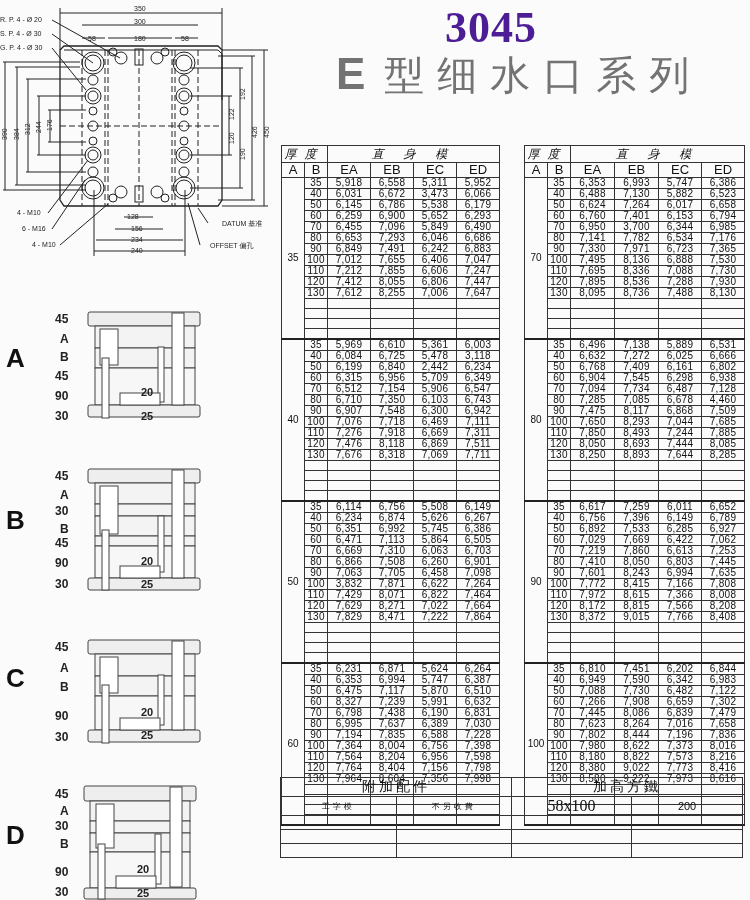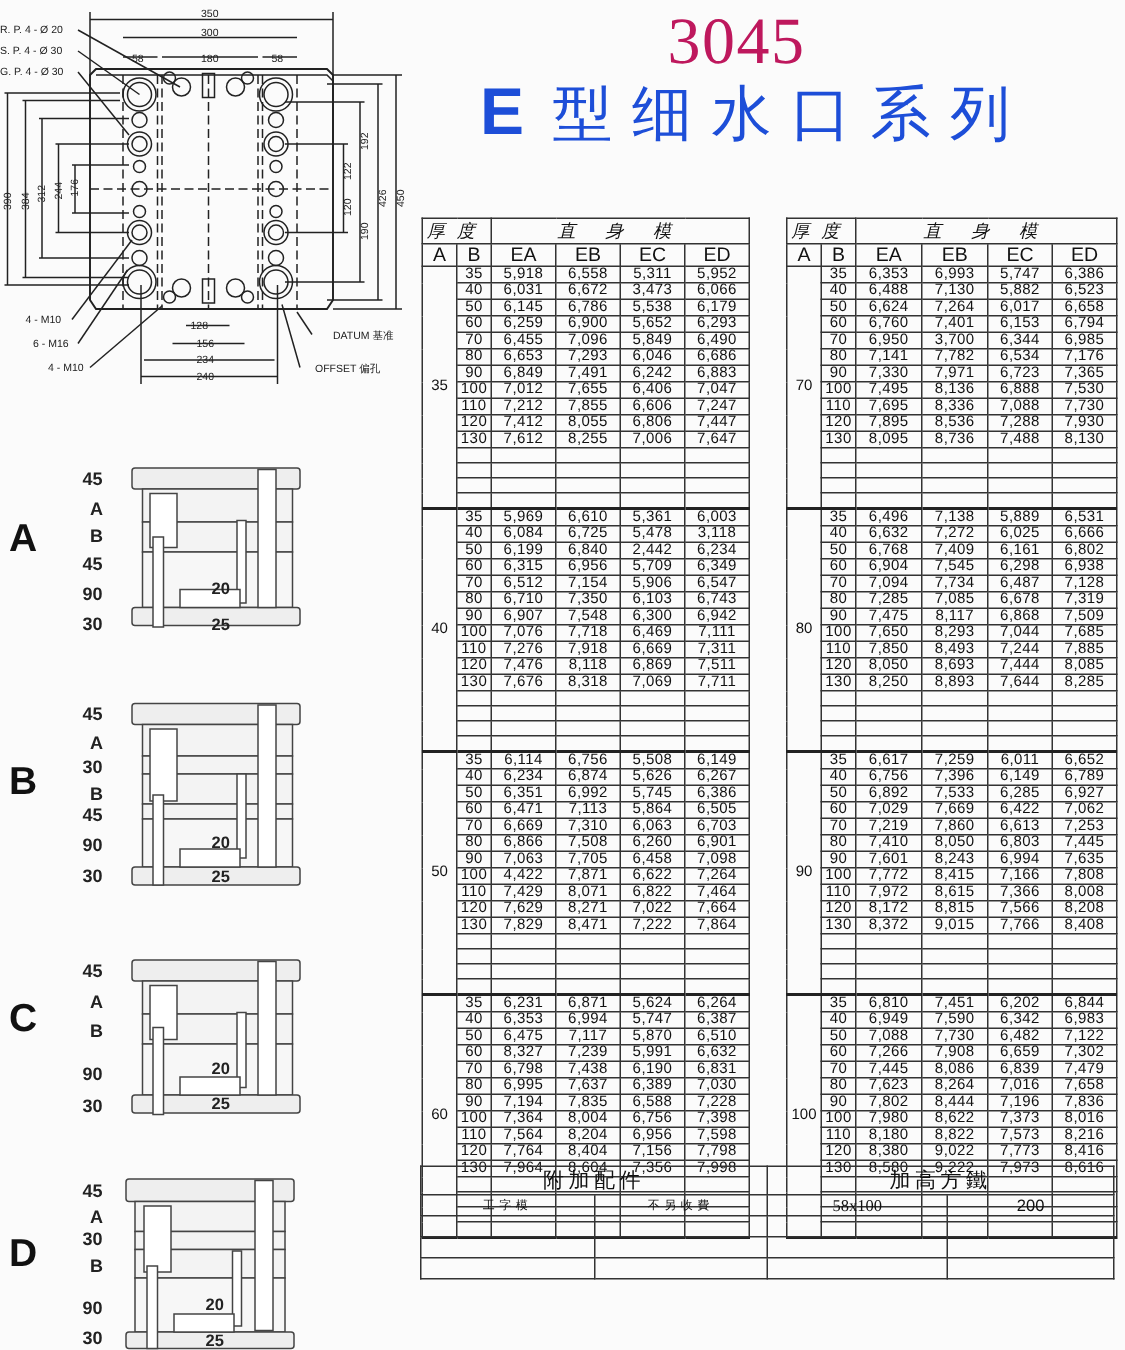--- a/index.html
+++ b/index.html
@@ -1,22 +1,22 @@
 <!DOCTYPE html>
 <html><head>
 <meta charset="utf-8">
 <style>
   html, body { margin:0; padding:0; }
   body { width:750px; height:900px; background:#fbfbfb; position:relative; overflow:hidden;
          font-family:"Liberation Sans", "DejaVu Sans", sans-serif; color:#111; }
   .abs { position:absolute; }
 
   
-  .title-num { left:445px; top:2px; font-family:"Liberation Serif","DejaVu Serif",serif; font-weight:normal; font-size:44px; letter-spacing:1px; color:#be185d; }
-  .title-cn { left:320px; top:48px; font-family:"DejaVu Sans", sans-serif; font-size:40px; letter-spacing:13px; color:#1d4ed8; }
+  .title-num { left:445px; top:2px; font-family:"Liberation Serif","DejaVu Serif",serif; font-weight:bold; font-size:44px; letter-spacing:1px; color:#4c1d95; }
+  .title-cn { left:336px; top:48px; font-family:"DejaVu Sans", sans-serif; font-size:40px; letter-spacing:13px; color:#737373; }
   .title-cn .e { font-family:"Liberation Sans", sans-serif; font-weight:bold; font-size:44px; margin-right:6px; }
 
   
   .plan { left:0; top:0; width:280px; height:260px; }
   .plan svg text { font-family:"Liberation Sans", sans-serif; fill:#222; }
 
   .side-view { left:0; width:220px; height:130px; }
   .side-view svg text { font-family:"Liberation Sans", sans-serif; font-weight:bold; fill:#222; }
   .view-letter { font-family:"Liberation Sans", sans-serif; font-weight:bold; font-size:26px; color:#111; }
 
@@ -28,21 +28,21 @@
   table.spec td.a { font-size:10px; border-bottom:2px solid #222; }
   table.spec td.num { font-size:10px; letter-spacing:0.3px; }
   table.spec tr.empty td { height:9px; }
   table.spec tr.grp-end td { border-bottom:2px solid #222; }
 
   
   table.acc { border-collapse:collapse; position:absolute; left:280px; top:777px; width:463px; table-layout:fixed; font-size:11px; }
   table.acc td, table.acc th { border:1px solid #333; height:13px; padding:0; text-align:center; font-weight:normal; }
   table.acc th { height:18px; font-family:"DejaVu Serif", serif; font-size:14px; letter-spacing:3px; }
   table.acc td.cn { font-family:"DejaVu Serif", serif; font-size:8px; letter-spacing:3px; }
-  table.acc td.ser { font-family:"Liberation Serif", serif; font-size:11px; }
+  table.acc td.ser { font-family:"Liberation Serif", serif; font-size:16px; }
 </style>
 </head>
 <body>
 
 <div class="abs title-num">3045</div>
 <div class="abs title-cn">
   <span class="e">E</span><span>型细水口系列</span>
 </div>
 
 <div class="abs plan">
@@ -586,21 +586,21 @@
       </tr>
       <tr>
         <td class="num">90</td>
         <td class="num">7,063</td>
         <td class="num">7,705</td>
         <td class="num">6,458</td>
         <td class="num">7,098</td>
       </tr>
       <tr>
         <td class="num">100</td>
-        <td class="num">4,422</td>
+        <td class="num">3,832</td>
         <td class="num">7,871</td>
         <td class="num">6,622</td>
         <td class="num">7,264</td>
       </tr>
       <tr>
         <td class="num">110</td>
         <td class="num">7,429</td>
         <td class="num">8,071</td>
         <td class="num">6,822</td>
         <td class="num">7,464</td>
@@ -920,21 +920,21 @@
         <td class="num">7,094</td>
         <td class="num">7,734</td>
         <td class="num">6,487</td>
         <td class="num">7,128</td>
       </tr>
       <tr>
         <td class="num">80</td>
         <td class="num">7,285</td>
         <td class="num">7,085</td>
         <td class="num">6,678</td>
-        <td class="num">7,319</td>
+        <td class="num">4,460</td>
       </tr>
       <tr>
         <td class="num">90</td>
         <td class="num">7,475</td>
         <td class="num">8,117</td>
         <td class="num">6,868</td>
         <td class="num">7,509</td>
       </tr>
       <tr>
         <td class="num">100</td>

